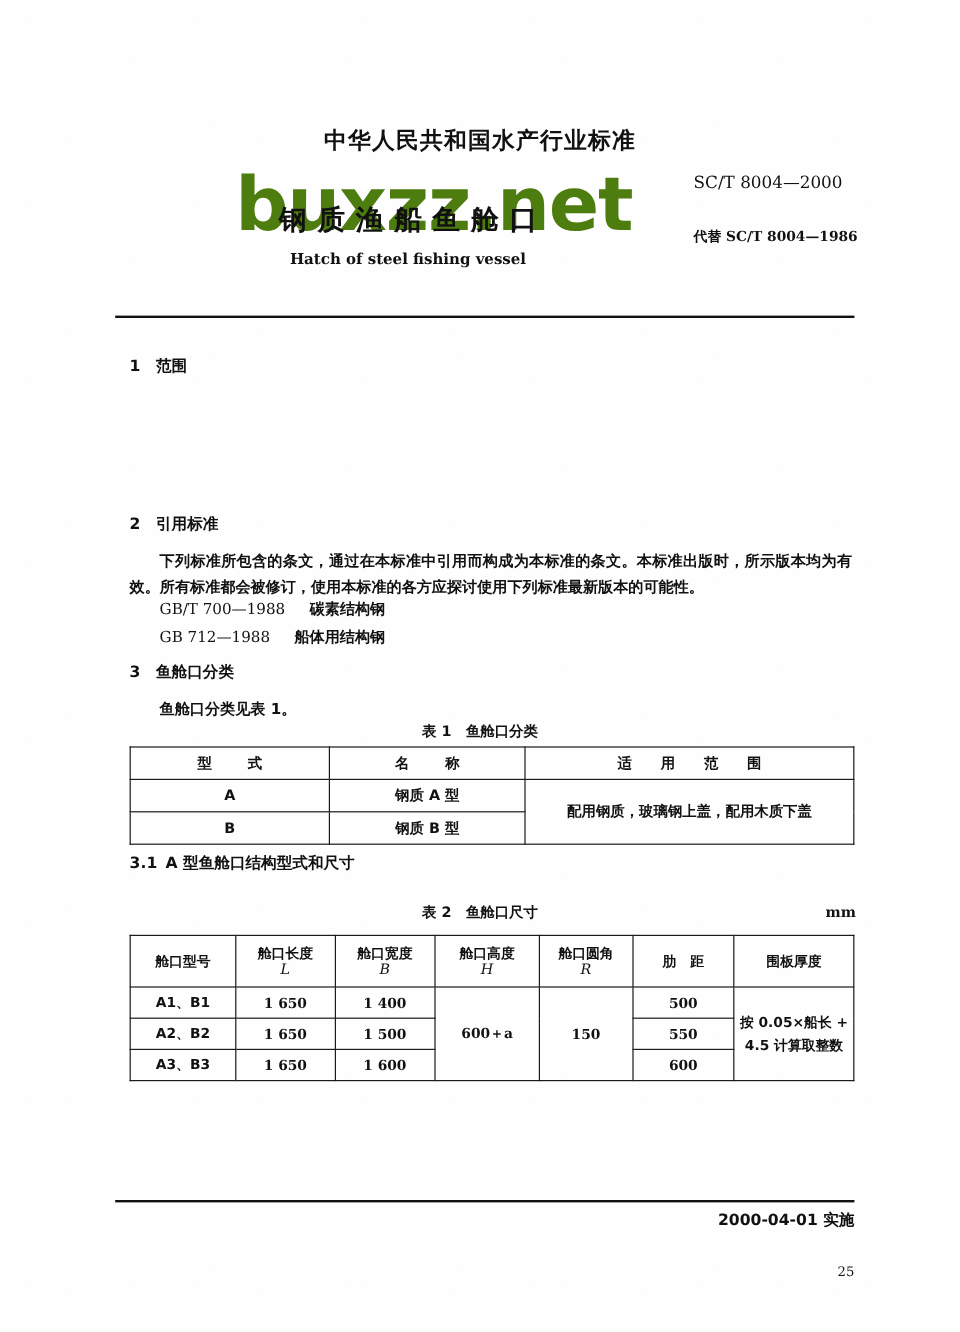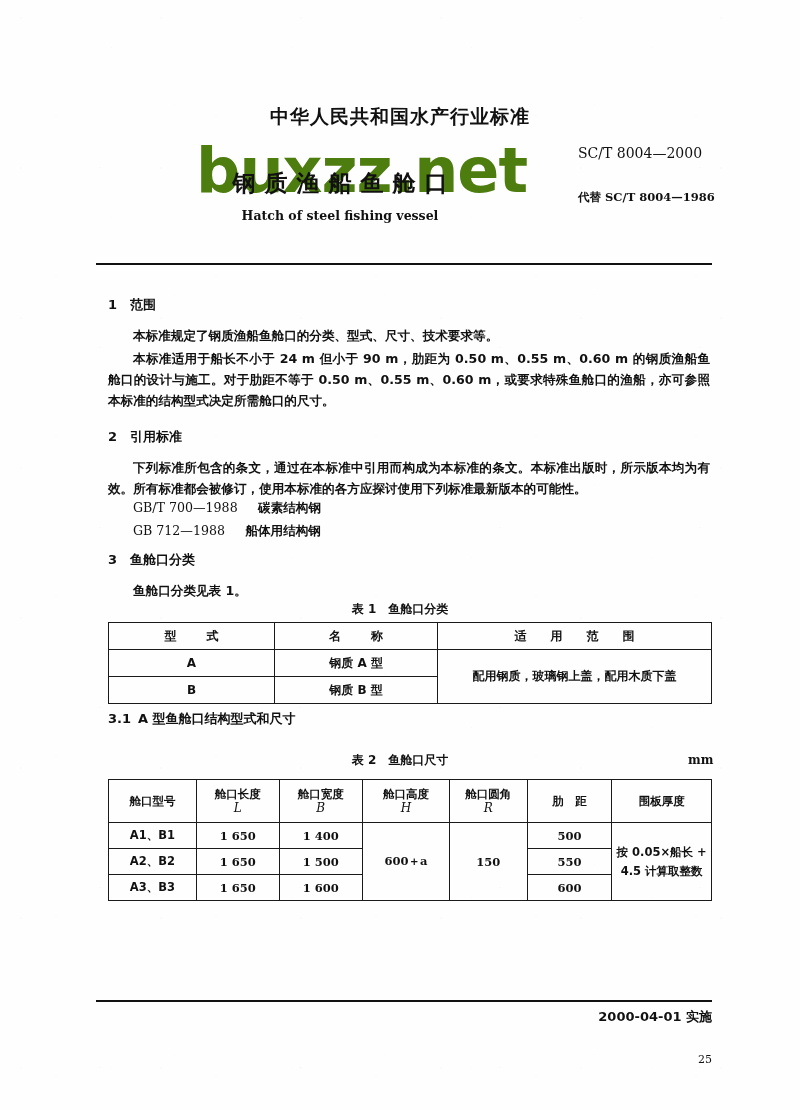--- a/index.html
+++ b/index.html
@@ -216,23 +216,21 @@
 
   <div class="std-code">SC/T 8004—2000</div>
   <div class="std-replaces">代替 SC/T 8004—1986</div>
 
   <div class="rule-top"></div>
 
   <div class="sec-head" style="left:108px; top:296px;">
     <span class="sec-num">1</span><span>范围</span>
   </div>
 
-  <div class="para" style="left:108px; top:325px; width:600px; text-indent:25px;">本标准规定了钢质渔船鱼舱口的分类、型式、尺寸、技术要求等。</div>
-
-  <div class="para" style="left:108px; top:348px; width:602px; text-indent:25px;">本标准适用于船长不小于 24 m 但小于 90 m，肋距为 0.50 m、0.55 m、0.60 m 的钢质渔船鱼舱口的设计与施工。对于肋距不等于 0.50 m、0.55 m、0.60 m，或要求特殊鱼舱口的渔船，亦可参照本标准的结构型式决定所需舱口的尺寸。</div>
+
 
   <div class="sec-head" style="left:108px; top:428px;">
     <span class="sec-num">2</span><span>引用标准</span>
   </div>
 
   <div class="para" style="left:108px; top:457px; width:602px; text-indent:25px;">下列标准所包含的条文，通过在本标准中引用而构成为本标准的条文。本标准出版时，所示版本均为有效。所有标准都会被修订，使用本标准的各方应探讨使用下列标准最新版本的可能性。</div>
 
   <div class="ref-line" style="left:133px; top:500px;">
     <span class="code">GB/T 700—1988</span>
     <span style="display:inline-block;width:16px"></span><span>碳素结构钢</span>

